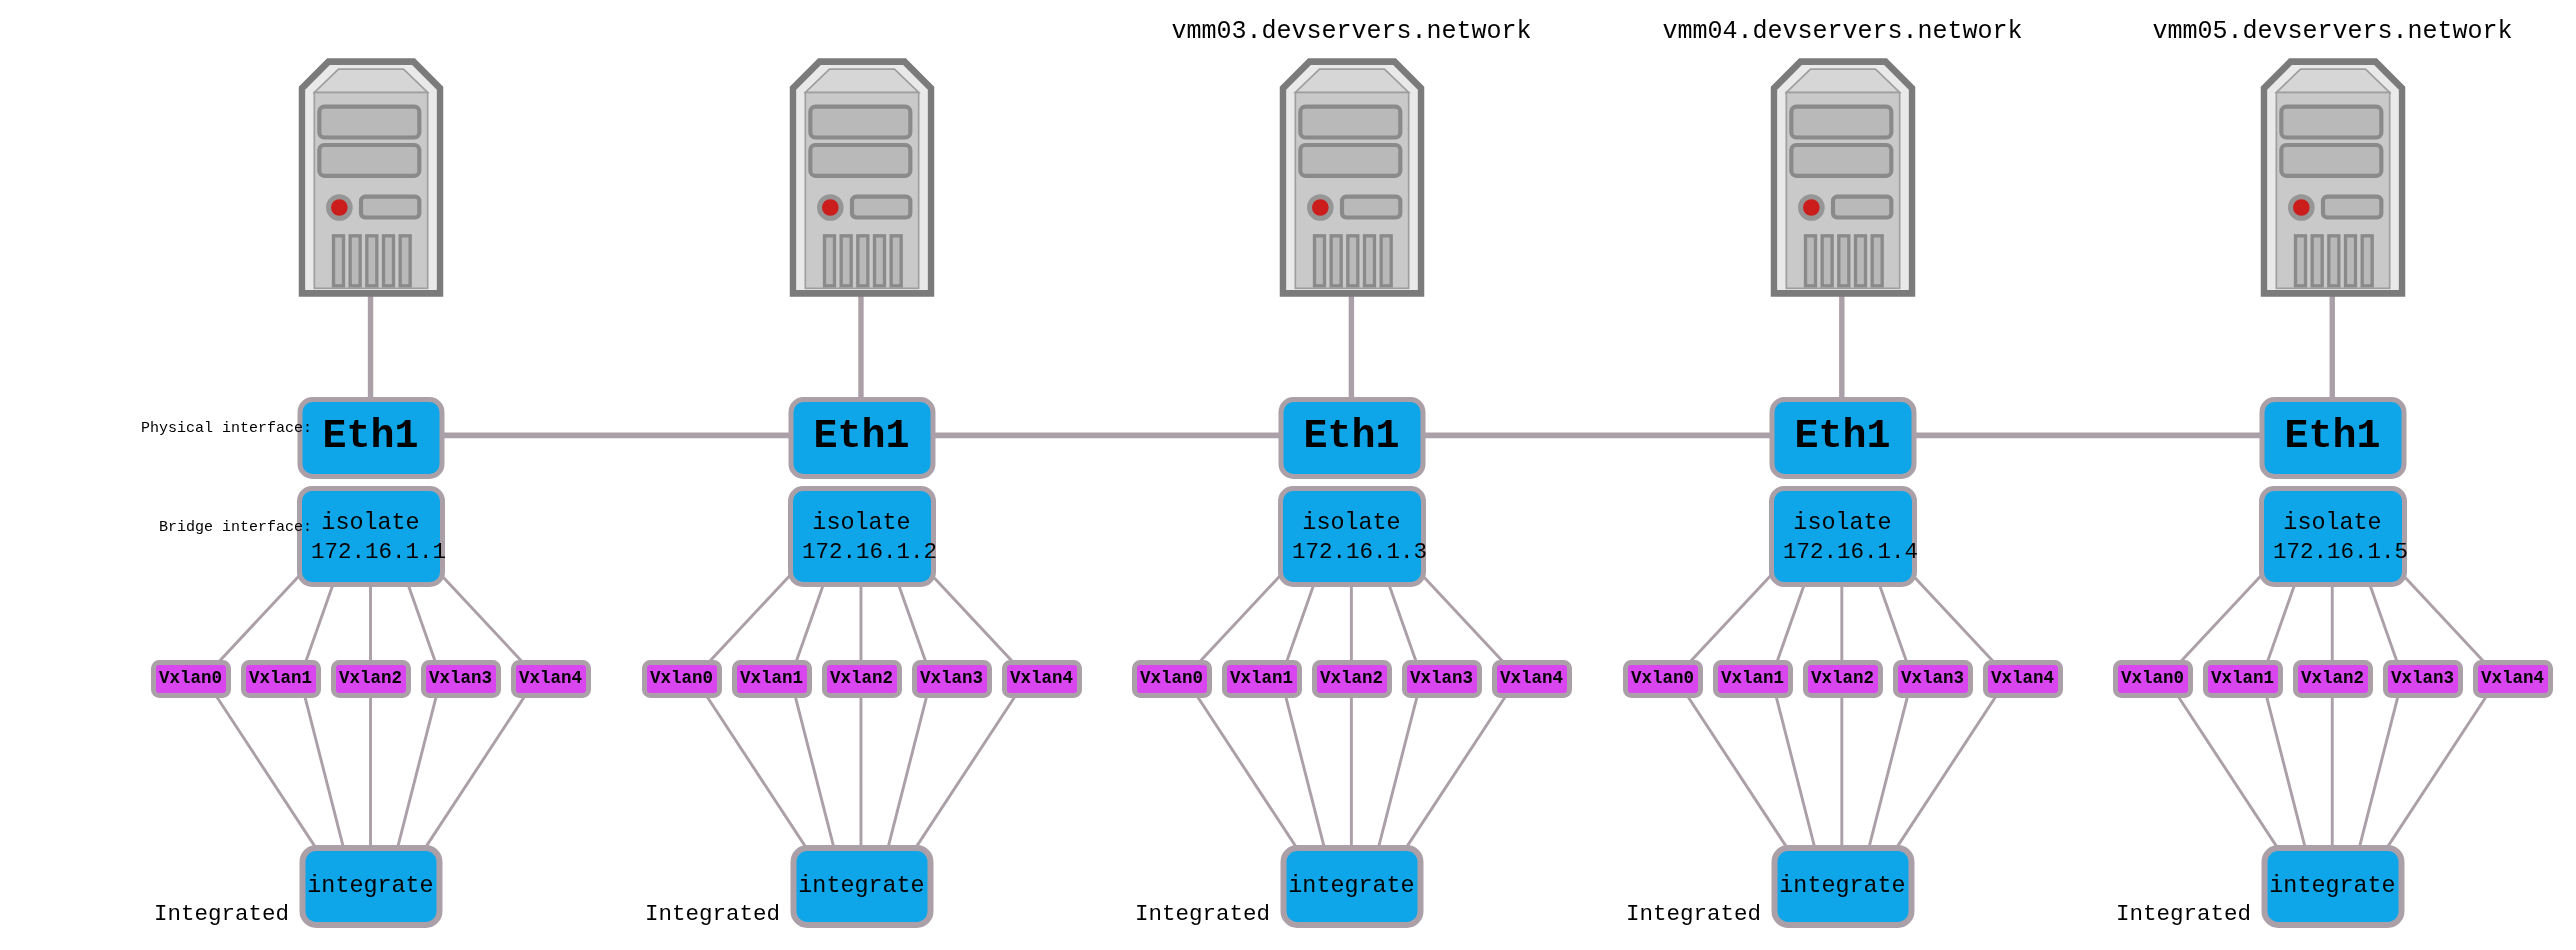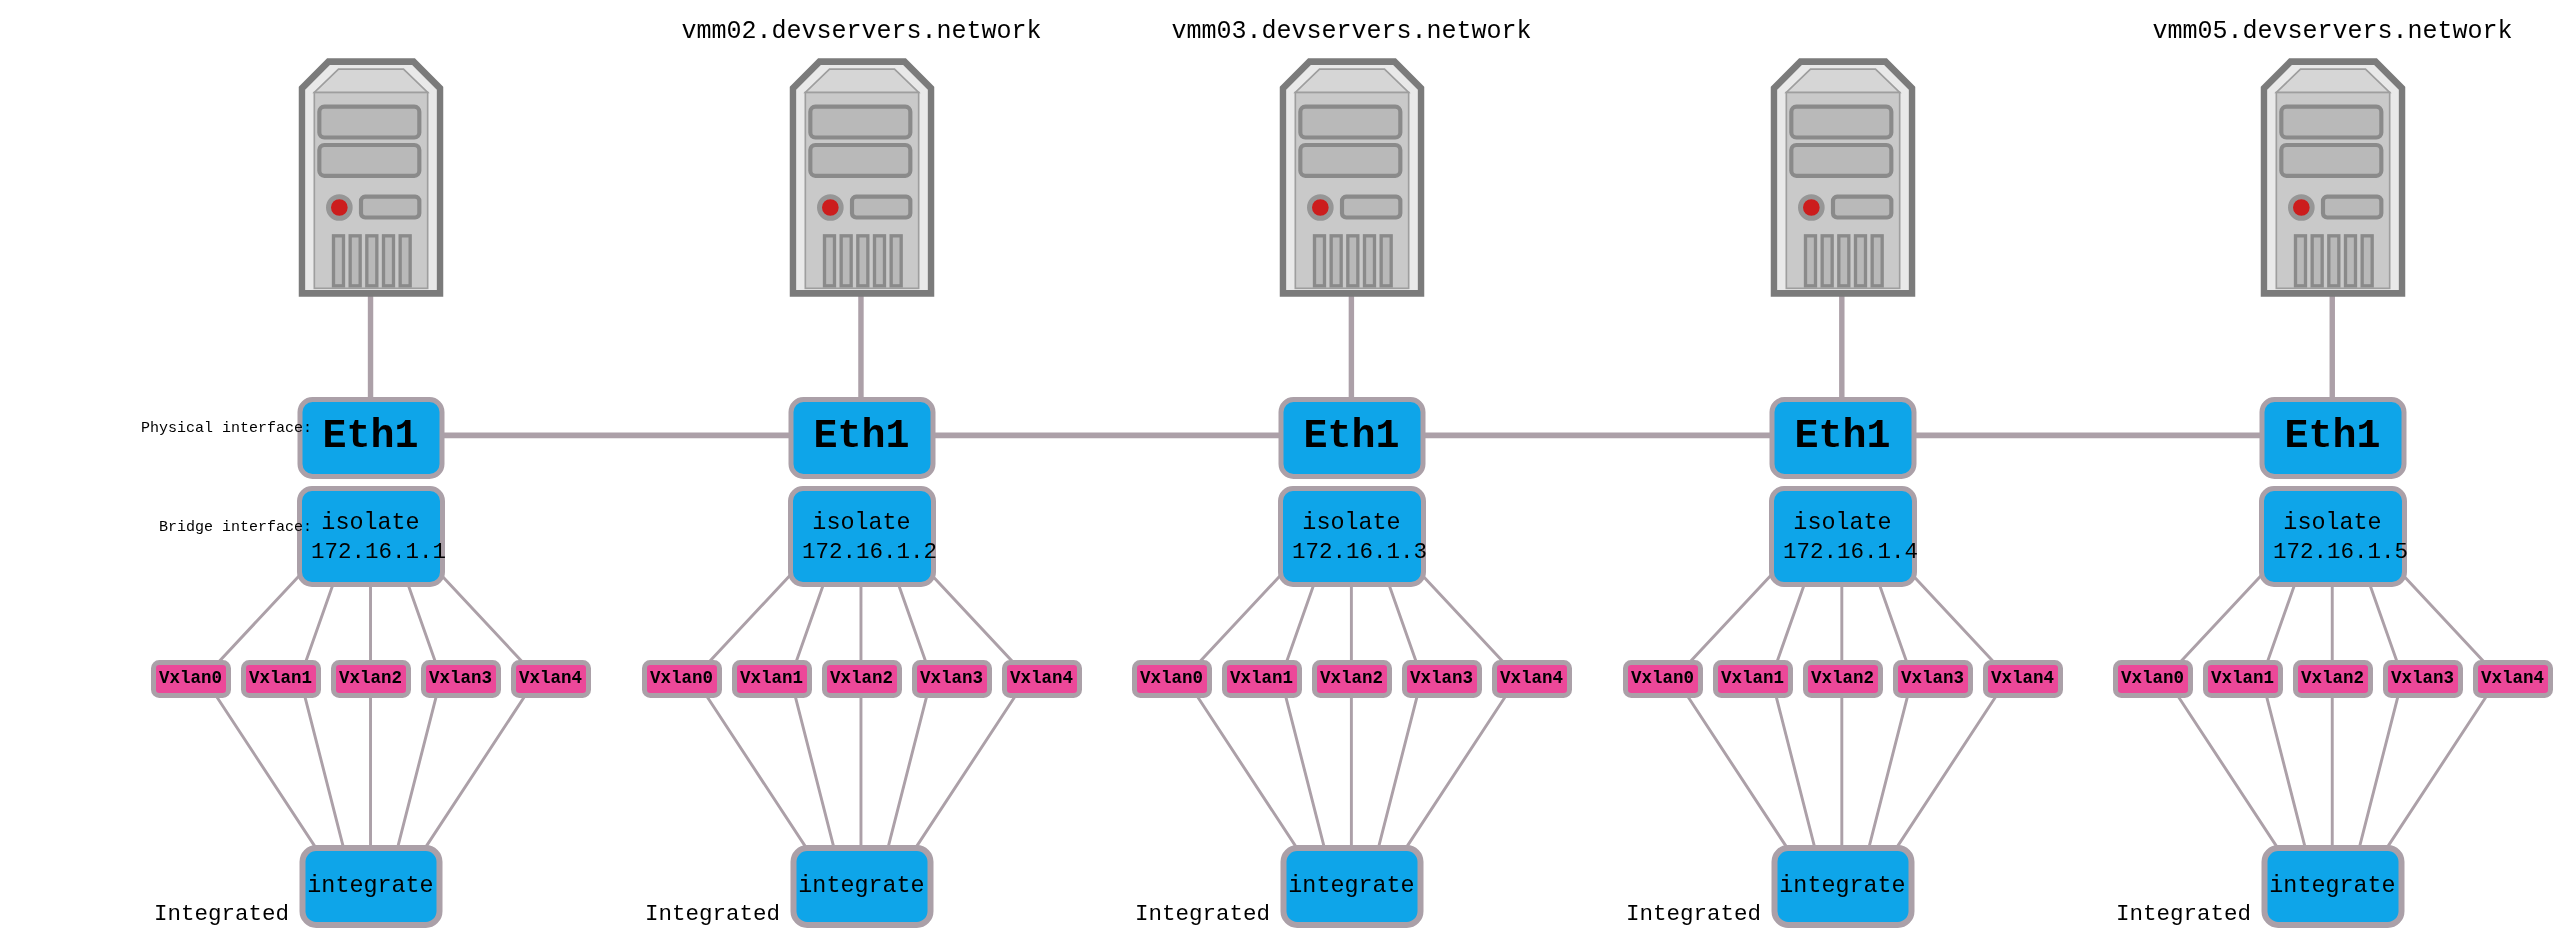--- a/index.html
+++ b/index.html
@@ -20,21 +20,21 @@
         background:#0ea5e9;border:5.8px solid #aba0a8;box-sizing:border-box;
         text-align:center;}
   .eth{top:397px;width:147px;height:82px;border-radius:15px;
        font-size:40px;font-weight:bold;line-height:70px;}
   .iso{top:486px;width:148px;height:101px;border-radius:15px;
        display:flex;flex-direction:column;justify-content:center;align-items:center;}
   .iso .bname{font-size:23.4px;line-height:30px;}
   .iso .bip{font-size:22.5px;line-height:28px;padding-left:16px;}
   .vrow{position:absolute;top:660px;left:50%;transform:translateX(-50%);
         display:flex;gap:10px;}
-  .vx{position:relative;width:80px;height:38px;background:#ec4899;
+  .vx{position:relative;width:80px;height:38px;background:#d946ef;
       border:5.8px solid #aba0a8;border-radius:8.3px;box-sizing:border-box;
       font-size:17.5px;font-weight:bold;line-height:27px;text-align:center;}
   .integ{top:845px;width:143px;height:83px;border:6.7px solid #aba0a8;
          border-radius:16.7px;font-size:23.4px;line-height:70px;}
   .ilabel{position:absolute;top:847px;right:327px;text-align:right;
           font-size:22.5px;line-height:27px;white-space:pre;}
 </style>
 </head>
 <body>
 
@@ -90,21 +90,20 @@
     </div>
     <div class="ilabel">
       <div>Integrated</div>
       
       
     </div>
     <div class="node integ">integrate</div>
   </div>
 
   <div class="col c2">
-    <div class="hostname">vmm02.devservers.network</div>
     <svg class="server" width="145" height="239" viewBox="0 0 174 286">
       <path d="M36 4 L138 4 L170 36 L170 282 L4 282 L4 36 Z" fill="#e9e9e9" stroke="#7b7b7b" stroke-width="8"></path>
       <path d="M48 13 L126 13 L155 41 L19 41 Z" fill="#d6d6d6" stroke="#9e9e9e" stroke-width="2"></path>
       <rect x="19" y="41" width="136" height="235" fill="#c9c9c9" stroke="#9e9e9e" stroke-width="2"></rect>
       <rect x="25" y="58" width="120" height="37" rx="6" fill="#b9b9b9" stroke="#8a8a8a" stroke-width="5"></rect>
       <rect x="25" y="104" width="120" height="37" rx="6" fill="#b9b9b9" stroke="#8a8a8a" stroke-width="5"></rect>
       <circle cx="49" cy="179" r="13" fill="#cc1d1d" stroke="#969696" stroke-width="6"></circle>
       <rect x="75" y="166" width="70" height="25" rx="5" fill="#b9b9b9" stroke="#8a8a8a" stroke-width="5"></rect>
       <g fill="#b9b9b9" stroke="#8a8a8a" stroke-width="4">
         <rect x="42" y="213" width="12" height="60"></rect>
@@ -166,20 +165,21 @@
     </div>
     <div class="ilabel">
       <div>Integrated</div>
       
       
     </div>
     <div class="node integ">integrate</div>
   </div>
 
   <div class="col c4">
+    <div class="hostname">vmm04.devservers.network</div>
     <svg class="server" width="145" height="239" viewBox="0 0 174 286">
       <path d="M36 4 L138 4 L170 36 L170 282 L4 282 L4 36 Z" fill="#e9e9e9" stroke="#7b7b7b" stroke-width="8"></path>
       <path d="M48 13 L126 13 L155 41 L19 41 Z" fill="#d6d6d6" stroke="#9e9e9e" stroke-width="2"></path>
       <rect x="19" y="41" width="136" height="235" fill="#c9c9c9" stroke="#9e9e9e" stroke-width="2"></rect>
       <rect x="25" y="58" width="120" height="37" rx="6" fill="#b9b9b9" stroke="#8a8a8a" stroke-width="5"></rect>
       <rect x="25" y="104" width="120" height="37" rx="6" fill="#b9b9b9" stroke="#8a8a8a" stroke-width="5"></rect>
       <circle cx="49" cy="179" r="13" fill="#cc1d1d" stroke="#969696" stroke-width="6"></circle>
       <rect x="75" y="166" width="70" height="25" rx="5" fill="#b9b9b9" stroke="#8a8a8a" stroke-width="5"></rect>
       <g fill="#b9b9b9" stroke="#8a8a8a" stroke-width="4">
         <rect x="42" y="213" width="12" height="60"></rect>

